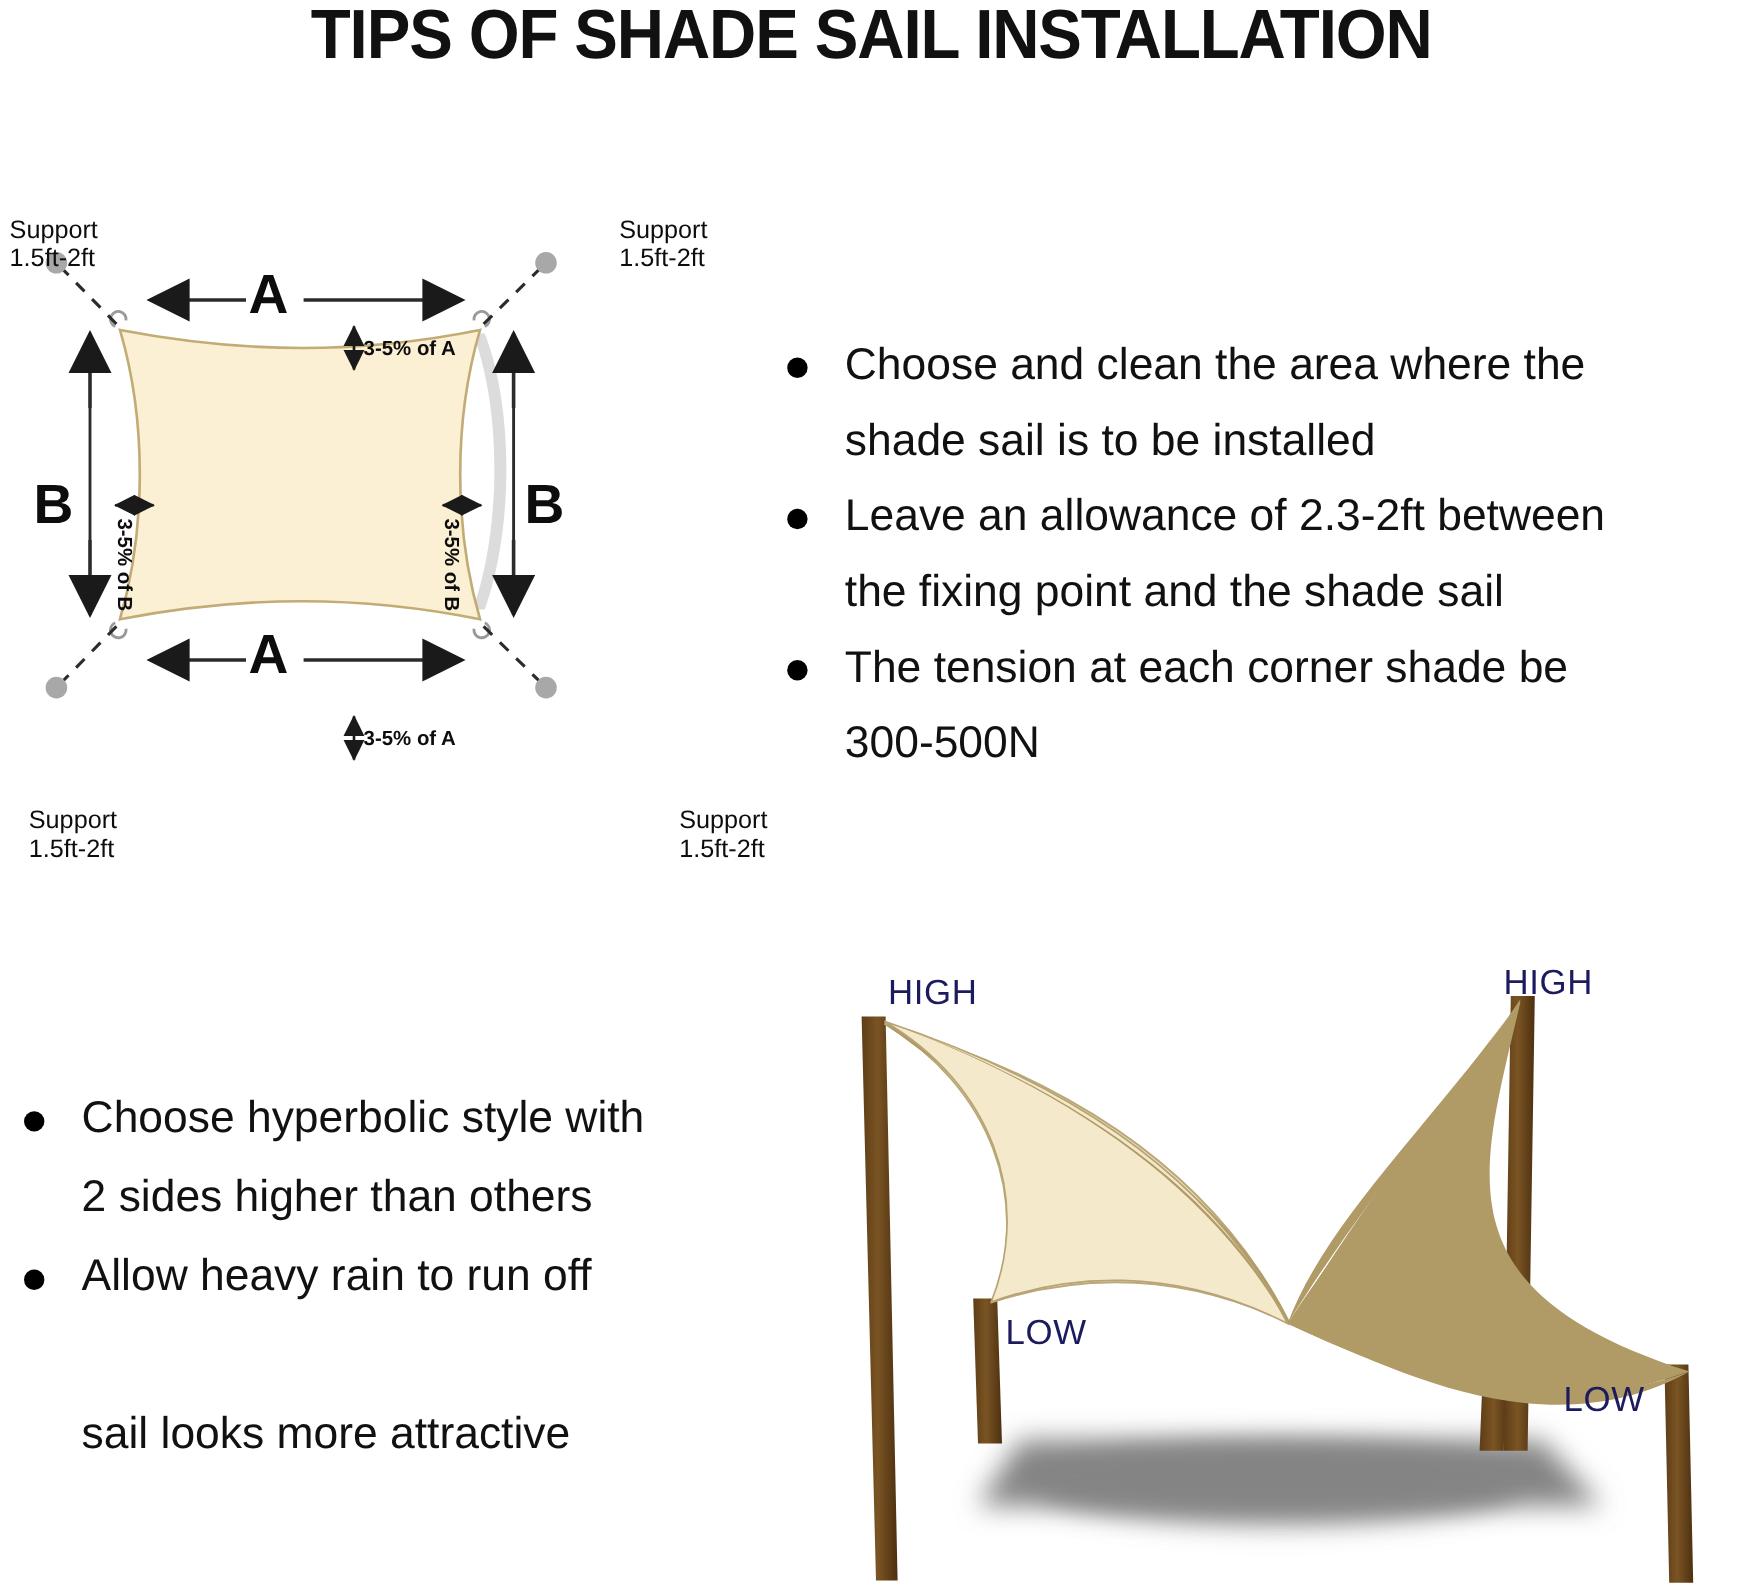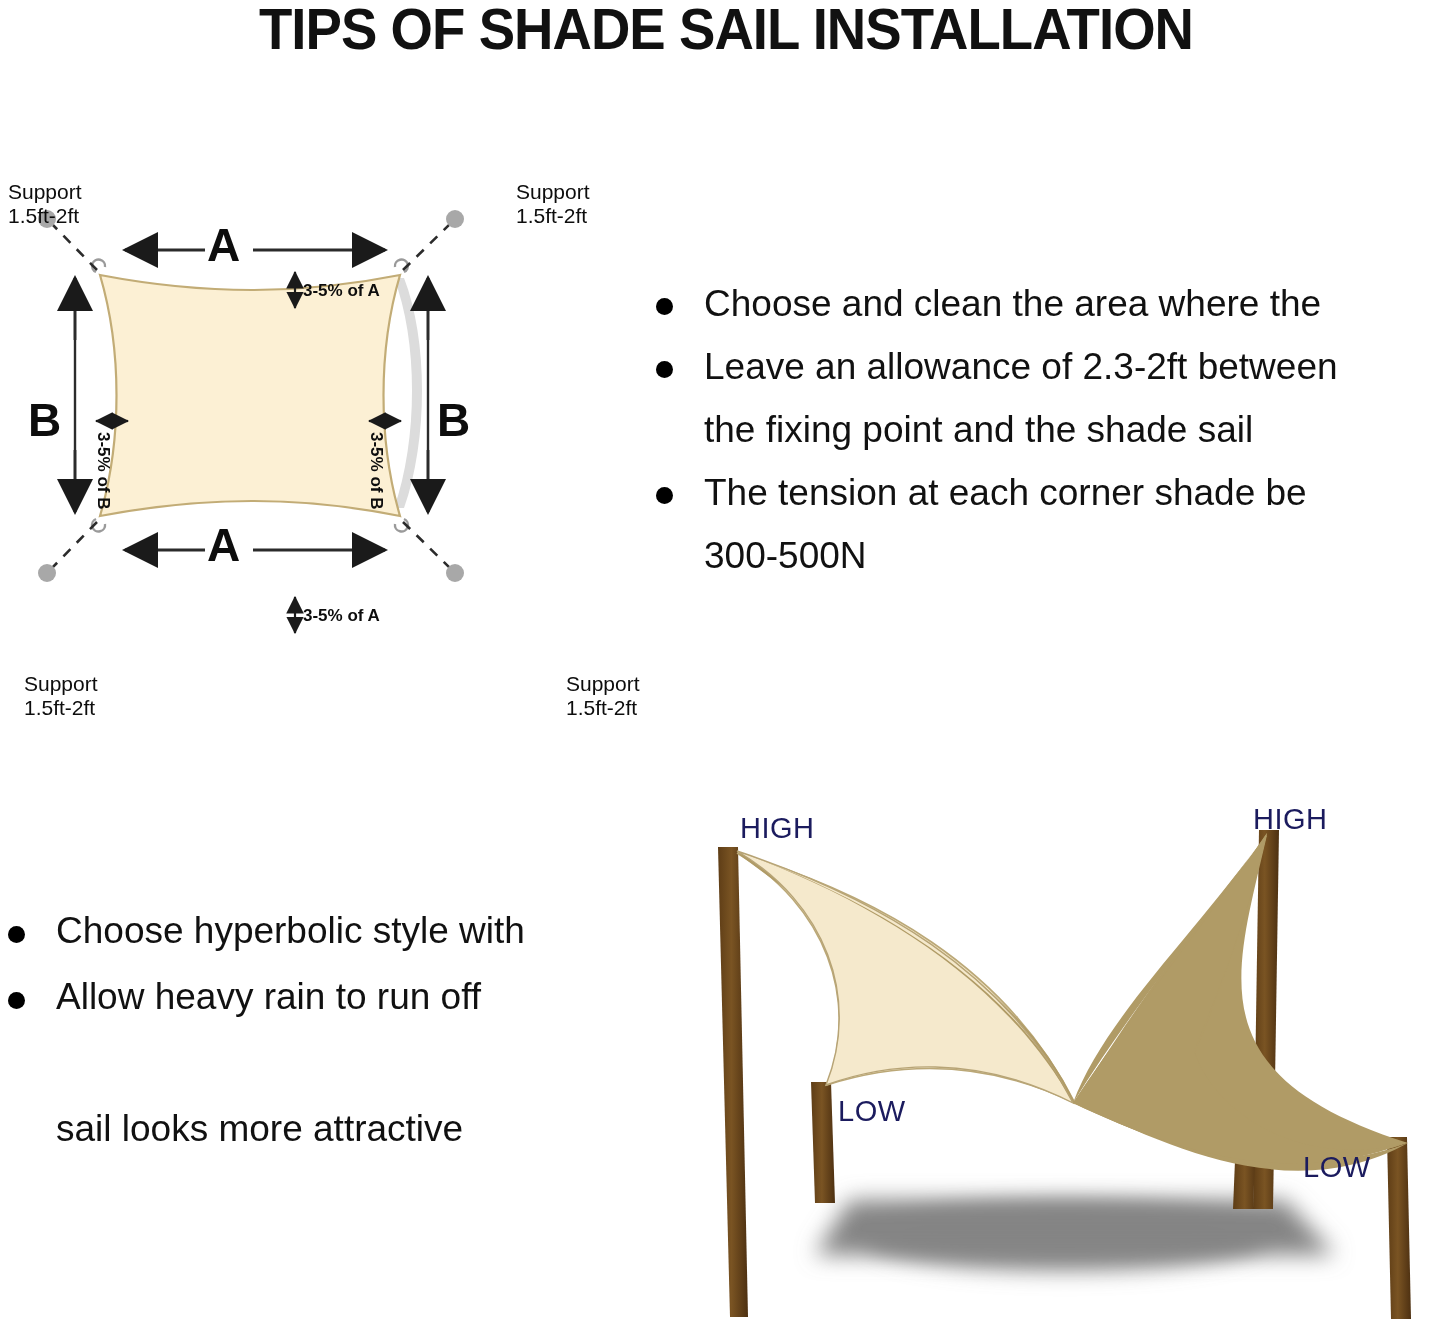--- a/index.html
+++ b/index.html
@@ -39,21 +39,21 @@
   .bullets{position:absolute;list-style:none;margin:0;padding:0;}
   .bullets li{
     position:relative;padding-left:56px;
     font-size:37px;line-height:63px;color:#111;font-weight:400;
   }
   .bullets li .dot{
     position:absolute;left:8px;top:26px;width:17px;height:17px;
     border-radius:50%;background:#000;
   }
   #tips-list-right{left:648px;top:272px;width:810px;}
-  #tips-list-bottom{left:0px;top:898px;width:630px;}
+  #tips-list-bottom{left:12px;top:898px;width:630px;}
   #tips-list-bottom li{font-size:37px;line-height:66px;padding-left:56px;}
   #tips-list-bottom li .dot{top:28px;}
 
   
   #hyperbolic-illustration{position:absolute;left:675px;top:785px;width:777px;height:540px;}
   .hl{
     position:absolute;color:#1b1b5e;font-size:29px;font-weight:400;
     letter-spacing:0.5px;font-family:"Liberation Sans","DejaVu Sans",sans-serif;
     white-space:nowrap;
   }
@@ -174,37 +174,39 @@
   <div class="support-label" style="left:566px;top:512px;">
     <span>Support</span><br>
     <span>1.5ft-2ft</span>
   </div>
 </div>
 
 <ul class="bullets" id="tips-list-right">
   <li>
     <span class="dot"></span>
     <span>Choose and clean the area where the</span><br>
+    <span>shade sail is to be installed</span>
   </li>
   <li>
     <span class="dot"></span>
     <span>Leave an allowance of 2.3-2ft between</span><br>
     <span>the fixing point and the shade sail</span>
   </li>
   <li>
     <span class="dot"></span>
     <span>The tension at each corner shade be</span><br>
     <span>300-500N</span>
   </li>
 </ul>
 
 <ul class="bullets" id="tips-list-bottom">
   <li>
     <span class="dot"></span>
     <span>Choose hyperbolic style with</span><br>
+    <span>2 sides higher than others</span>
   </li>
   <li>
     <span class="dot"></span>
     <span>Allow heavy rain to run off</span><br>
     <br>
     <span>sail looks more attractive</span>
   </li>
 </ul>
 
 <div id="hyperbolic-illustration">

